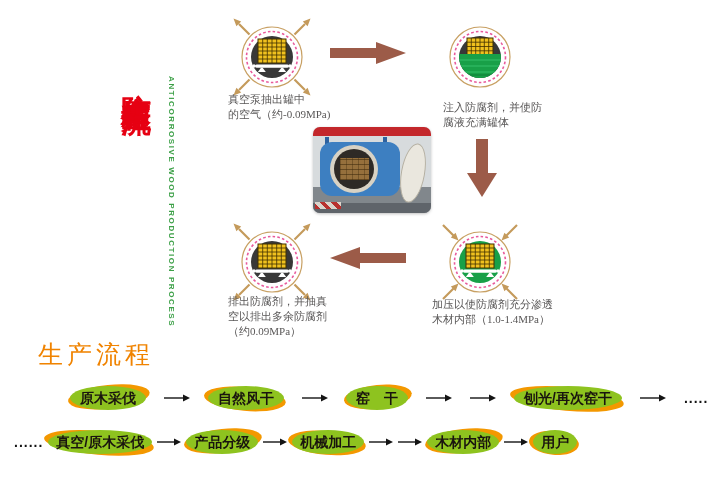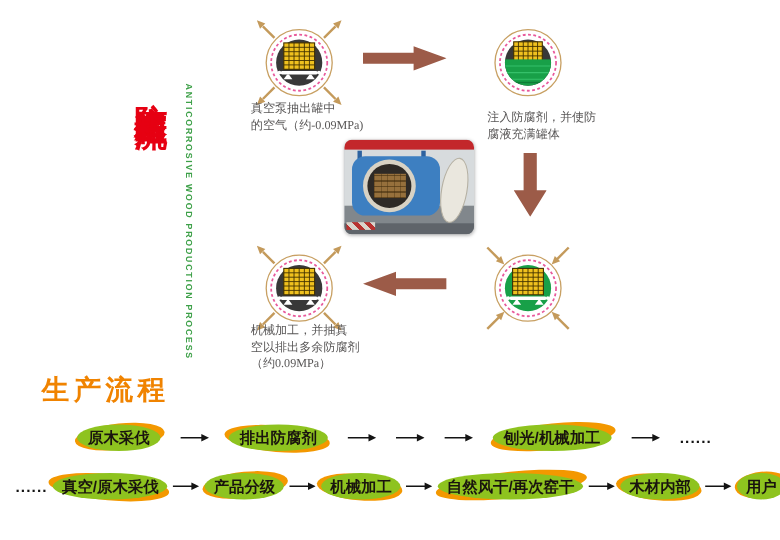--- a/index.html
+++ b/index.html
@@ -53,21 +53,21 @@
   .ph-port{left:17px;top:18px;width:48px;height:48px;border-radius:50%;background:#d8d2c4;}
   .ph-port-inner{left:21px;top:22px;width:40px;height:40px;border-radius:50%;background:#2e2a26;}
   .ph-wood{left:27px;top:31px;width:29px;height:22px;background:#96703c;
     background-image:repeating-linear-gradient(0deg,rgba(60,40,10,.55) 0 1px,transparent 1px 5px),
                      repeating-linear-gradient(90deg,rgba(60,40,10,.35) 0 1px,transparent 1px 6px);}
   .ph-door{left:88px;top:16px;width:22px;height:58px;background:#eae7de;border:1px solid #b5b0a2;
     border-radius:50%;transform:rotate(10deg);}
   
   .flow-title{
     position:absolute;left:38px;top:338px;
-    font-size:25px;font-weight:700;color:#f08300;letter-spacing:4px;
+    font-size:25px;font-weight:400;color:#f08300;letter-spacing:4px;
   }
   .flow-row{position:absolute;display:flex;align-items:center;}
   .row1{left:70px;top:386px;gap:18px;align-items:center;}
   .row2{left:14px;top:430px;gap:5px;}
   .step{position:relative;display:inline-block;}
   .shadow{
     position:absolute;left:-3px;top:0;right:-3px;bottom:0;
     background:#f39800;border-radius:50%;transform:rotate(-6deg) translate(1px,-1px);
   }
   .flow-row .step:nth-of-type(even) .shadow{transform:rotate(5deg) translate(-1px,1px);}
@@ -163,23 +163,25 @@
     <use href="#arr-in"></use>
       <use href="#arr-in" transform="rotate(90 44 44)"></use>
     <use href="#arr-in" transform="rotate(180 44 44)"></use>
       <use href="#arr-in" transform="rotate(270 44 44)"></use>
   </svg>
 
   <div class="cap cap1">真空泵抽出罐中
 的空气（约-0.09MPa)</div>
   <div class="cap cap2">注入防腐剂，并使防
 腐液充满罐体</div>
-  <div class="cap cap3">机械加工，并抽真
+  <div class="cap cap3">排出防腐剂，并抽真
 空以排出多余防腐剂
 （约0.09MPa）</div>
+  <div class="cap cap4">加压以使防腐剂充分渗透
+木材内部（1.0-1.4MPa）</div>
 
   <svg class="bigarrow ar-right" width="76" height="24" viewBox="0 0 76 24">
     <path d="M0 7h46V1l30 11-30 11v-6H0z" fill="#9c5b48"></path>
   </svg>
   <svg class="bigarrow ar-down" width="30" height="58" viewBox="0 0 30 58">
     <path d="M9 0h12v34h9L15 58 0 34h9z" fill="#9c5b48"></path>
   </svg>
   <svg class="bigarrow ar-left" width="76" height="24" viewBox="0 0 76 24">
     <path d="M76 7H30V1L0 12l30 11v-6h46z" fill="#9c5b48"></path>
   </svg>
@@ -205,37 +207,41 @@
     <span class="step">
         <span class="shadow"></span>
         <span class="pill">原木采伐</span>
       </span>
     <svg class="sarrow" width="26" height="10" viewBox="0 0 26 10">
         <line x1="0" y1="5" x2="20" y2="5" stroke="#141414" stroke-width="1.4"></line>
         <polygon points="26,5 19,1.6 19,8.4" fill="#141414"></polygon>
       </svg>
     <span class="step">
         <span class="shadow"></span>
-        <span class="pill">排出防腐剂</span>
-      </span>
-    <svg class="sarrow" width="26" height="10" viewBox="0 0 26 10">
-        <line x1="0" y1="5" x2="20" y2="5" stroke="#141414" stroke-width="1.4"></line>
-        <polygon points="26,5 19,1.6 19,8.4" fill="#141414"></polygon>
-      </svg>
-    <svg class="sarrow" width="26" height="10" viewBox="0 0 26 10">
-        <line x1="0" y1="5" x2="20" y2="5" stroke="#141414" stroke-width="1.4"></line>
-        <polygon points="26,5 19,1.6 19,8.4" fill="#141414"></polygon>
-      </svg>
-    <svg class="sarrow" width="26" height="10" viewBox="0 0 26 10">
-        <line x1="0" y1="5" x2="20" y2="5" stroke="#141414" stroke-width="1.4"></line>
-        <polygon points="26,5 19,1.6 19,8.4" fill="#141414"></polygon>
-      </svg>
-    <span class="step">
-        <span class="shadow"></span>
-        <span class="pill">刨光/机械加工</span>
+        <span class="pill">自然风干</span>
+      </span>
+    <svg class="sarrow" width="26" height="10" viewBox="0 0 26 10">
+        <line x1="0" y1="5" x2="20" y2="5" stroke="#141414" stroke-width="1.4"></line>
+        <polygon points="26,5 19,1.6 19,8.4" fill="#141414"></polygon>
+      </svg>
+    <span class="step">
+        <span class="shadow"></span>
+        <span class="pill">窑　干</span>
+      </span>
+    <svg class="sarrow" width="26" height="10" viewBox="0 0 26 10">
+        <line x1="0" y1="5" x2="20" y2="5" stroke="#141414" stroke-width="1.4"></line>
+        <polygon points="26,5 19,1.6 19,8.4" fill="#141414"></polygon>
+      </svg>
+    <svg class="sarrow" width="26" height="10" viewBox="0 0 26 10">
+        <line x1="0" y1="5" x2="20" y2="5" stroke="#141414" stroke-width="1.4"></line>
+        <polygon points="26,5 19,1.6 19,8.4" fill="#141414"></polygon>
+      </svg>
+    <span class="step">
+        <span class="shadow"></span>
+        <span class="pill">刨光/再次窑干</span>
       </span>
     <svg class="sarrow" width="26" height="10" viewBox="0 0 26 10">
         <line x1="0" y1="5" x2="20" y2="5" stroke="#141414" stroke-width="1.4"></line>
         <polygon points="26,5 19,1.6 19,8.4" fill="#141414"></polygon>
       </svg>
     <span class="dots">......</span>
   </div>
 
   <div class="flow-row row2">
     <span class="dots">......</span>
@@ -256,24 +262,20 @@
         <polygon points="24,5 17,1.6 17,8.4" fill="#141414"></polygon>
       </svg>
     <span class="step">
         <span class="shadow"></span>
         <span class="pill">机械加工</span>
       </span>
     <svg class="sarrow" width="24" height="10" viewBox="0 0 24 10">
         <line x1="0" y1="5" x2="18" y2="5" stroke="#141414" stroke-width="1.4"></line>
         <polygon points="24,5 17,1.6 17,8.4" fill="#141414"></polygon>
       </svg>
-    <span class="step">
-        <span class="shadow"></span>
-        <span class="pill">自然风干/再次窑干</span>
-      </span>
     <svg class="sarrow" width="24" height="10" viewBox="0 0 24 10">
         <line x1="0" y1="5" x2="18" y2="5" stroke="#141414" stroke-width="1.4"></line>
         <polygon points="24,5 17,1.6 17,8.4" fill="#141414"></polygon>
       </svg>
     <span class="step">
         <span class="shadow"></span>
         <span class="pill">木材内部</span>
       </span>
     <svg class="sarrow" width="24" height="10" viewBox="0 0 24 10">
         <line x1="0" y1="5" x2="18" y2="5" stroke="#141414" stroke-width="1.4"></line>

